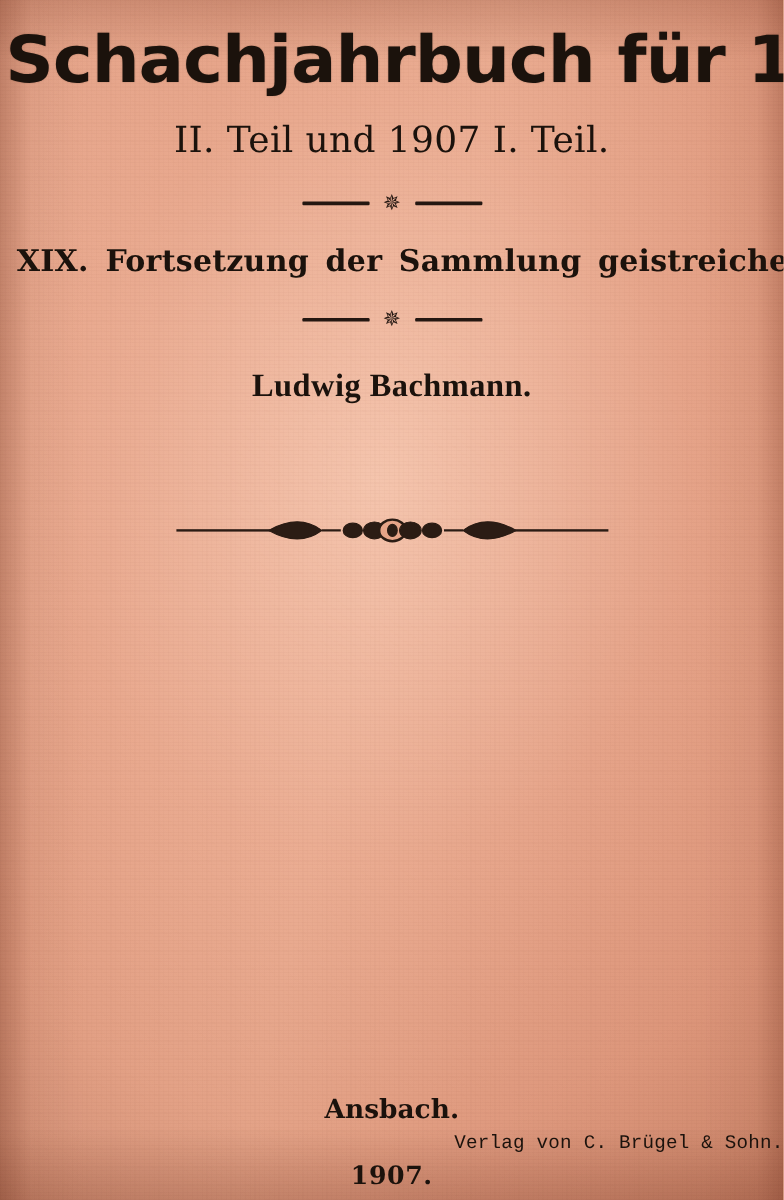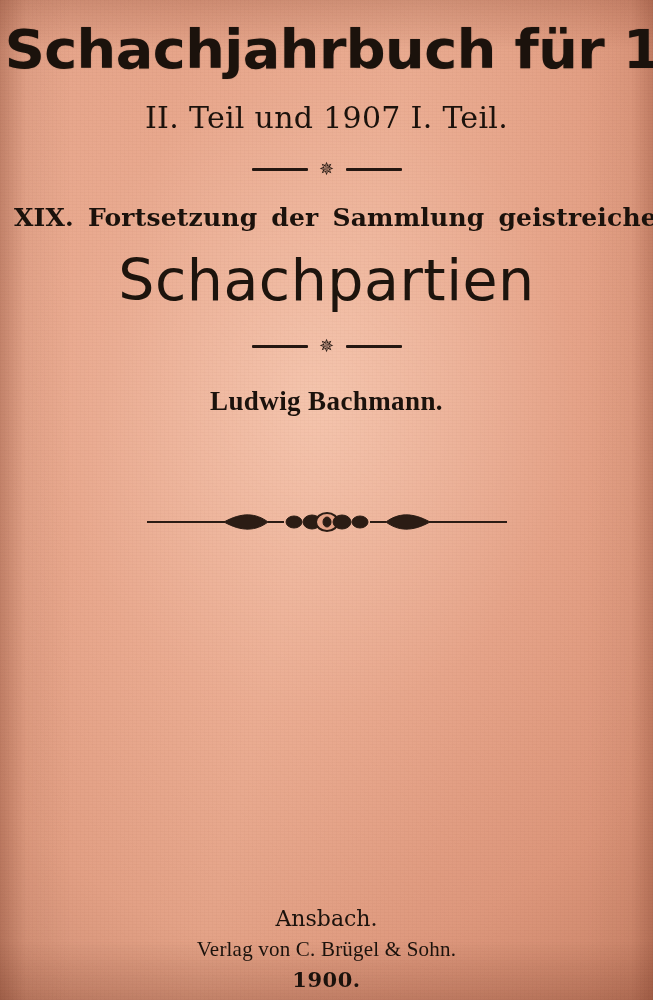--- a/index.html
+++ b/index.html
@@ -180,31 +180,32 @@
   .imprint {
     position: absolute;
     left: 0;
     right: 0;
     bottom: 8px;
     text-align: center;
     z-index: 4;
   }
   .imprint .city {
     font-family: "DejaVu Serif", serif;
-    font-weight: normal;
+    font-weight: bold;
     font-size: 22px;
     color: #1b120c;
     margin: 0;
   }
   .imprint .publisher {
-    font-family: Liberation Serif, serif;
-    font-size: 21px;
+    font-family: Liberation Mono, monospace;
+    font-size: 16px;
     color: #1b120c;
     margin: 6px 0 0 0;
     letter-spacing: 0.2px;
+    text-align: right;
   }
   .imprint .year {
     font-family: "DejaVu Serif", serif;
     font-weight: bold;
     font-size: 21px;
     color: #1b120c;
     margin: 5px 0 0 0;
     letter-spacing: 0.5px;
   }
 </style>
@@ -222,21 +223,20 @@
     <h2 class="title-sub">II. Teil und 1907 I. Teil.</h2>
 
     <div class="rule">
       <span class="bar left"></span>
       <span class="star">✵</span>
       <span class="bar right"></span>
     </div>
 
     <p class="line-xix">XIX. Fortsetzung der Sammlung geistreicher</p>
 
-    <p class="word-big">Schachpartien</p>
 
     <div class="rule">
       <span class="bar left"></span>
       <span class="star">✵</span>
       <span class="bar right"></span>
     </div>
 
     <p class="line-author">Ludwig Bachmann.</p>
 
     <div class="ornament">
@@ -256,15 +256,15 @@
         </g>
       </svg>
       <span class="oline r"></span>
     </div>
 
   </div>
 
   <div class="imprint">
     <p class="city">Ansbach.</p>
     <p class="publisher">Verlag von C. Brügel &amp; Sohn.</p>
-    <p class="year">1900.</p>
+    <p class="year">1907.</p>
   </div>
 </div>
 
 </body></html>

